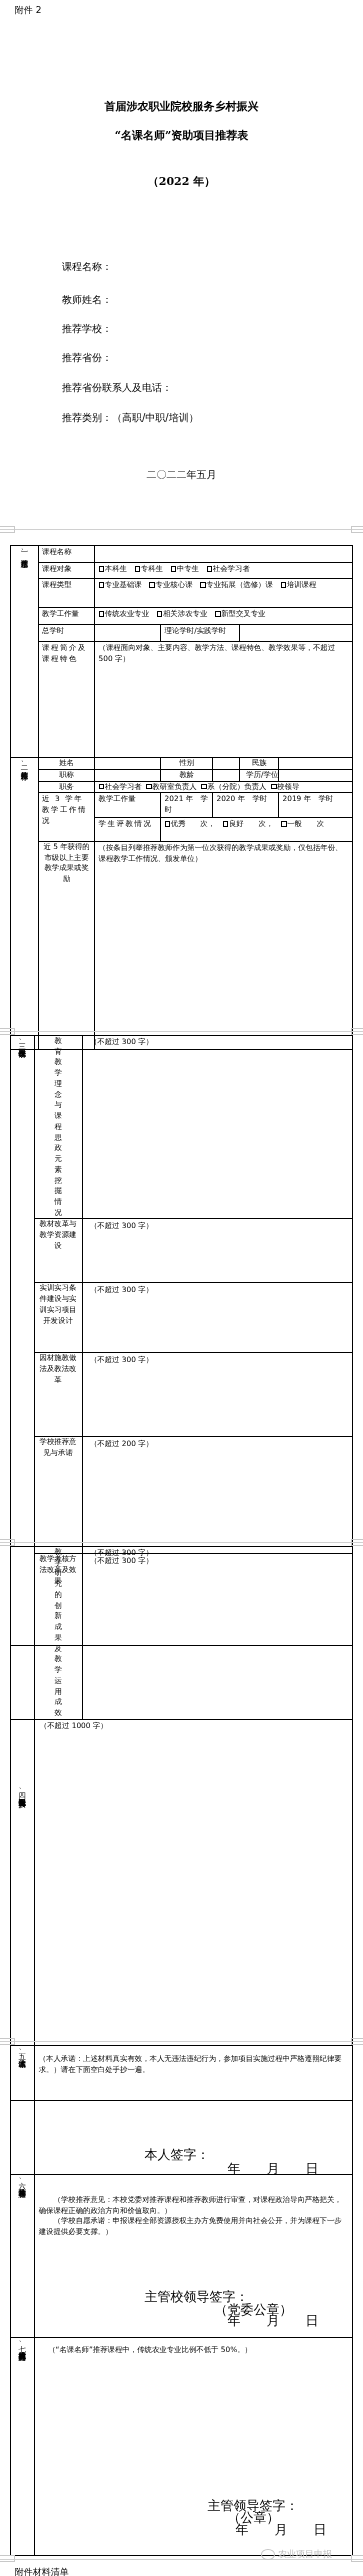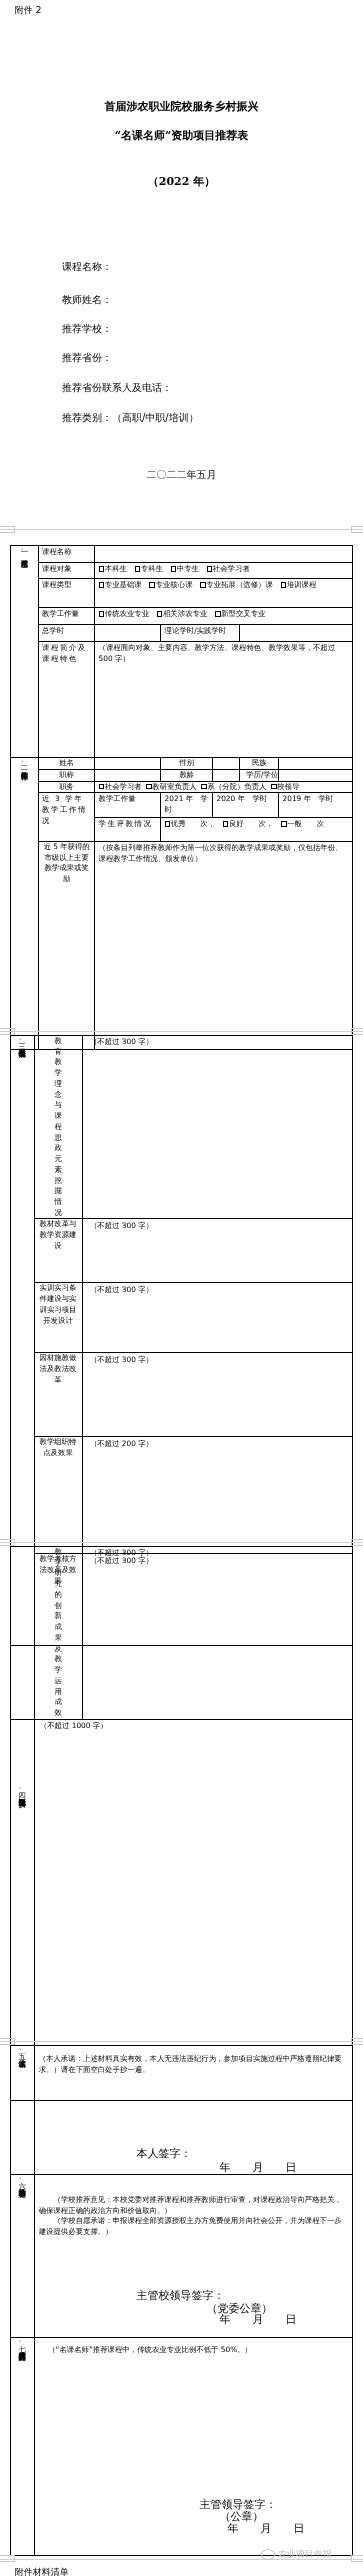--- a/index.html
+++ b/index.html
@@ -14,21 +14,21 @@
   .pb-mark-l { left:0; width:13.7px; height:5.3px; border:0.5px solid #c8c8c8; border-left:none; }
   .pb-mark-r { right:0; width:10.6px; height:5.3px; border:0.5px solid #c8c8c8; border-right:none; }
   table.form { position:absolute; left:9.5px; width:343px; border-collapse:collapse; table-layout:fixed; font-size:7.4px; }
   table.form td { border:0.6px solid #000; vertical-align:top; padding:1.1px 3.2px; line-height:1.45; }
   td.sec { width:18px; text-align:center; vertical-align:middle; padding:0; }
   .vtext { writing-mode:vertical-rl; text-orientation:upright; letter-spacing:0; font-size:7.4px; display:inline-block; line-height:1; }
   td.lbl-c { width:41px; text-align:center; vertical-align:middle; }
   .cb { display:inline-block; width:3.7px; height:3.7px; border:0.5px solid #000; margin-right:0.5px; vertical-align:middle; }
   .opt { margin-right:5.3px; white-space:nowrap; }
   .hint { font-size:7.4px; }
-  .sign { position:absolute; font-size:11px; }
+  .sign { position:absolute; font-size:13px;margin-left:8px; }
   .watermark { right:31px; top:2548px; color:#bdbdbd; font-size:9px; }
   .wm-icon { display:inline-block; width:11.6px; height:8.4px; border:0.8px solid #c6c6c6; border-radius:50%; margin-right:3.2px; vertical-align:middle; }
   .footer-label { left:14.8px; top:2566px; font-size:9px; }
 </style>
 </head>
 <body>
 
 <div class="abs attach">附件 2</div>
 
 <div class="abs title" style="top:99px;">首届涉农职业院校服务乡村振兴</div>
@@ -173,21 +173,21 @@
   </tr>
   <tr style="height:70px">
     <td class="lbl-c" style="padding:0 4.2px">实训实习条件建设与实训实习项目开发设计</td>
     <td style="padding-left:7.4px"><span class="hint">（不超过 300 字）</span></td>
   </tr>
   <tr style="height:84px">
     <td class="lbl-c" style="padding:0 4.2px">因材施教做法及教法改革</td>
     <td style="padding-left:7.4px"><span class="hint">（不超过 300 字）</span></td>
   </tr>
   <tr style="height:117px">
-    <td class="lbl-c" style="padding:0 4.2px">教学组织特点及效果</td>
+    <td class="lbl-c" style="padding:0 4.2px">学校推荐意见与承诺</td>
     <td style="padding-left:7.4px"><span class="hint">（不超过 200 字）</span></td>
   </tr>
   <tr style="height:92px">
     <td class="lbl-c" style="padding:0 4.2px">教学考核方法改革及效果</td>
     <td style="padding-left:7.4px"><span class="hint">（不超过 300 字）</span></td>
   </tr>
 </tbody>
   </table>
 
 <div class="abs page-break" style="top:1542px;"></div>

